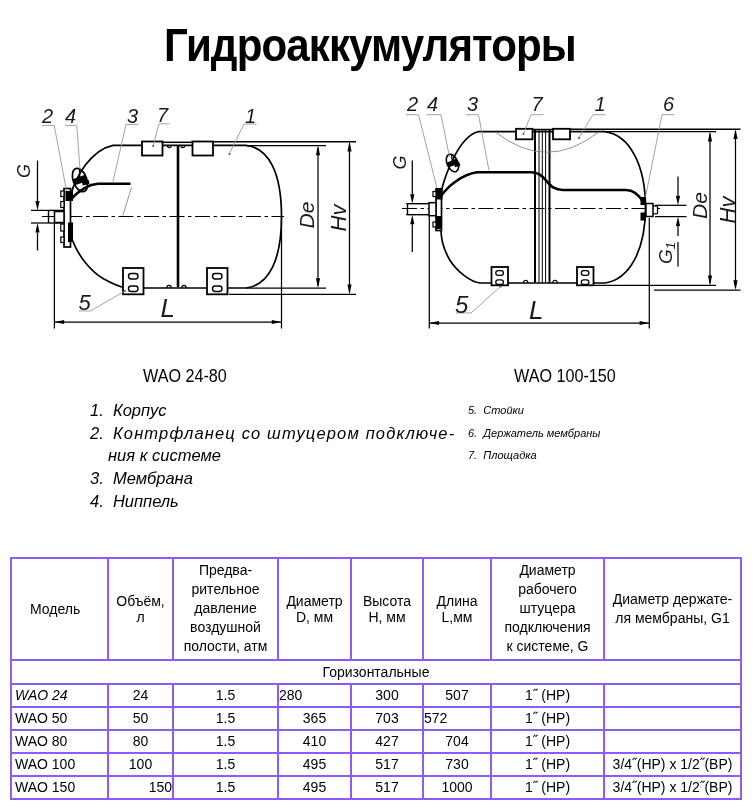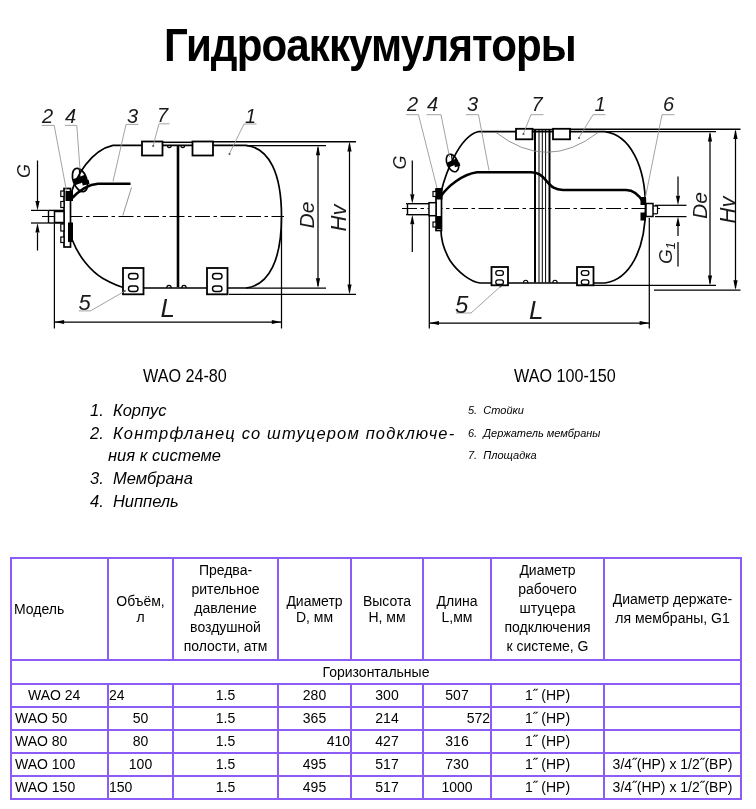--- a/index.html
+++ b/index.html
@@ -319,81 +319,81 @@
       <col style="width:105px">
       <col style="width:73px">
       <col style="width:72px">
       <col style="width:68px">
       <col style="width:113px">
       <col style="width:137px">
 </colgroup>
 
 <tbody>
       <tr style="height:96px;">
-<td style="text-align:left;padding-left:2px;">Модель</td>
+<td style="text-align:left;padding-left:18px;">Модель</td>
 <td style="text-align:center;">Объём,<br>л</td>
 <td style="text-align:center;line-height:19px;">Предва-<br>рительное<br>давление<br>воздушной<br>полости, атм</td>
 <td style="text-align:center;">Диаметр<br>D, мм</td>
 <td style="text-align:center;border-radius:32px;">Высота<br>Н, мм</td>
 <td style="text-align:center;">Длина<br>L,мм</td>
 <td style="text-align:center;line-height:19px;">Диаметр<br>рабочего<br>штуцера<br>подключения<br>к системе, G</td>
 <td style="text-align:center;line-height:19px;">Диаметр держате-<br>ля мембраны, G1</td>
 </tr>
 
 <tr style="height:23px;border-radius:12px;">
         <td colspan="8" style="text-align:center;">Горизонтальные</td>
       </tr>
 
 <tr style="height:22px;">
-        <td style="padding-left:16px;">WAO 24</td>
-        <td style="text-align:left;">24</td>
+        <td style="padding-left:3px;font-style:italic;">WAO 24</td>
+        <td style="text-align:center;">24</td>
         <td style="text-align:center;">1.5</td>
-        <td style="text-align:center;margin-top:36px;">280</td>
+        <td style="text-align:left;margin-top:36px;">280</td>
         <td style="text-align:center;">300</td>
         <td style="text-align:center;">507</td>
         <td style="text-align:center;">1˝ (НР)</td>
         <td></td>
       </tr>
 
 <tr style="height:22px;">
         <td style="padding-left:3px;">WAO 50</td>
         <td style="text-align:center;">50</td>
         <td style="text-align:center;">1.5</td>
         <td style="text-align:center;">365</td>
-        <td style="text-align:center;">214</td>
-        <td style="text-align:right;">572</td>
+        <td style="text-align:center;">703</td>
+        <td style="text-align:left;">572</td>
         <td style="text-align:center;">1˝ (НР)</td>
         <td></td>
       </tr>
 
 <tr style="height:22px;">
         <td style="padding-left:3px;">WAO 80</td>
         <td style="text-align:center;">80</td>
         <td style="text-align:center;">1.5</td>
-        <td style="text-align:right;">410</td>
+        <td style="text-align:center;">410</td>
         <td style="text-align:center;">427</td>
-        <td style="text-align:center;">316</td>
+        <td style="text-align:center;">704</td>
         <td style="text-align:center;">1˝ (НР)</td>
         <td></td>
       </tr>
 
 <tr style="height:22px;">
         <td style="padding-left:3px;">WAO 100</td>
         <td style="text-align:center;">100</td>
         <td style="text-align:center;">1.5</td>
         <td style="text-align:center;">495</td>
         <td style="text-align:center;">517</td>
         <td style="text-align:center;">730</td>
         <td style="text-align:center;">1˝ (НР)</td>
         <td style="text-align:center;">3/4˝(НР) x 1/2˝(ВР)</td>
       </tr>
 
 <tr style="height:22px;">
         <td style="padding-left:3px;">WAO 150</td>
-        <td style="text-align:left;margin-left:8px;">150</td>
+        <td style="text-align:right;margin-left:8px;">150</td>
         <td style="text-align:center;">1.5</td>
         <td style="text-align:center;">495</td>
         <td style="text-align:center;">517</td>
         <td style="text-align:center;">1000</td>
         <td style="text-align:center;">1˝ (НР)</td>
         <td style="text-align:center;">3/4˝(НР) x 1/2˝(ВР)</td>
       </tr>
 </tbody>
   </table>
 

